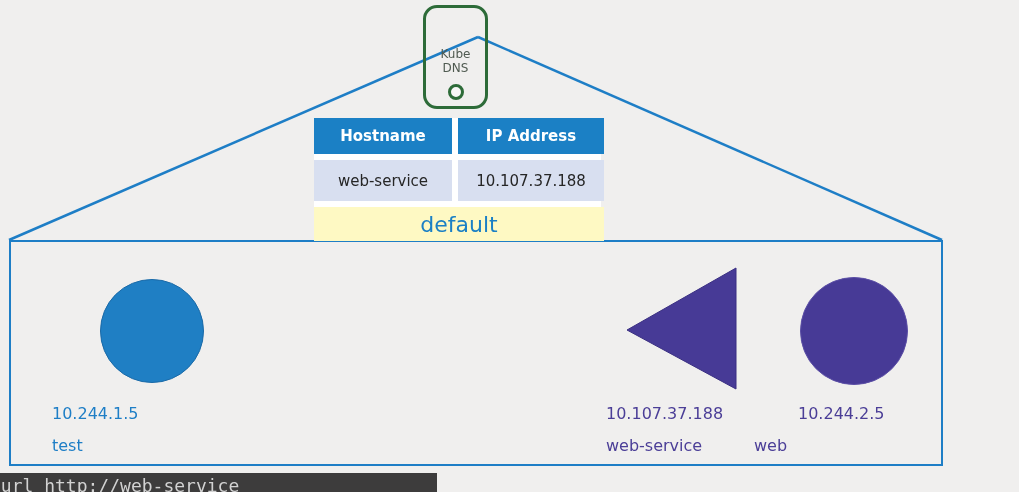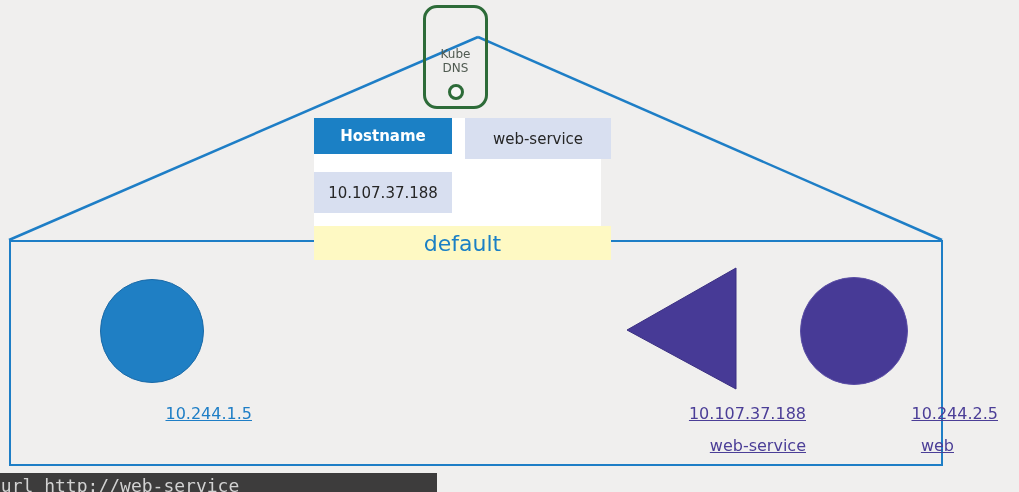--- a/index.html
+++ b/index.html
@@ -25,21 +25,21 @@
   }
   .port-ring {
     position: absolute; left: 50%; bottom: 6px; transform: translateX(-50%);
     width: 10px; height: 10px; border: 3px solid #2d6b38; border-radius: 50%;
     background: #f7f7f6;
   }
 
   
   .dns-table {
     position: absolute; left: 314px; top: 118px; width: 287px; z-index: 2;
-    display: grid; grid-template-columns: 138px 146px; gap: 13px;
+    display: grid; grid-template-columns: 138px 146px; gap: 6px;
     background: #ffffff;
   }
   .dns-table .th {
     background: #1b80c5; color: #ffffff; font-weight: bold; font-size: 15px;
     height: 36px; display: flex; align-items: center; justify-content: center;
   }
   .dns-table .td {
     background: #d8dff0; color: #262626; font-size: 15px;
     height: 41px; display: flex; align-items: center; justify-content: center;
   }
@@ -60,22 +60,22 @@
   .pod-test-shape {
     left: 100px; top: 279px; width: 104px; height: 104px;
     background: #1f7fc4; border: 1.5px solid #1a6aa8; box-sizing: border-box;
   }
   .pod-web-shape {
     left: 800px; top: 277px; width: 108px; height: 108px;
     background: #473a96; border: 1.5px solid #5a4da5; box-sizing: border-box;
   }
 
   .shape-label {
-    position: absolute; width: 200px; text-align: right;
-    font-size: 16px; z-index: 1; text-decoration: underline;
+    position: absolute; width: 200px; text-align: left;
+    font-size: 16px; z-index: 1;
   }
   .blue-text { color: #1e7ec6; }
   .purple-text { color: #4b3e97; }
 
   
   .terminal {
     position: absolute; left: 0; top: 473px; width: 437px; height: 40px;
     background: #3d3c3c; z-index: 3; overflow: hidden;
   }
   .terminal-text {
@@ -100,27 +100,29 @@
   <div class="kube-dns">
     <div class="kube-dns-label">
       <span>Kube</span>
       <span>DNS</span>
     </div>
     <div class="port-ring"></div>
   </div>
 
   <div class="dns-table">
     <div class="th">Hostname</div>
+    <div class="th">IP Address</div>
     <div class="td">web-service</div>
     <div class="td">10.107.37.188</div>
     <div class="tf">default</div>
   </div>
 
   <div class="pod-circle pod-test-shape"></div>
   <div class="shape-label blue-text" style="left:52px; top:404px;">10.244.1.5</div>
+  <div class="shape-label blue-text" style="left:52px; top:436px;">test</div>
 
   <div class="shape-label purple-text" style="left:606px; top:404px;">10.107.37.188</div>
   <div class="shape-label purple-text" style="left:606px; top:436px;">web-service</div>
 
   <div class="pod-circle pod-web-shape"></div>
   <div class="shape-label purple-text" style="left:798px; top:404px;">10.244.2.5</div>
   <div class="shape-label purple-text" style="left:754px; top:436px;">web</div>
 
   <div class="terminal">
     <div class="terminal-text">curl http://web-service</div>

